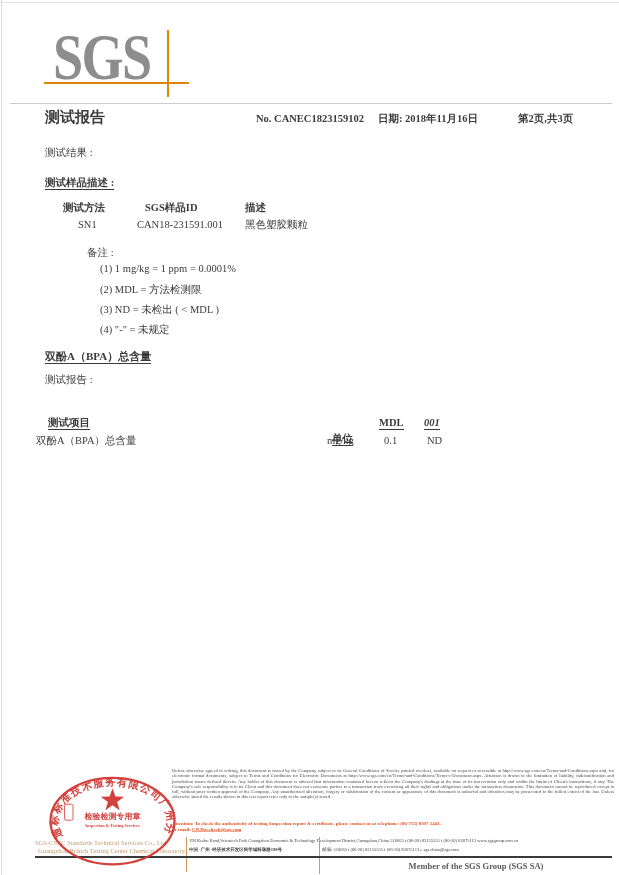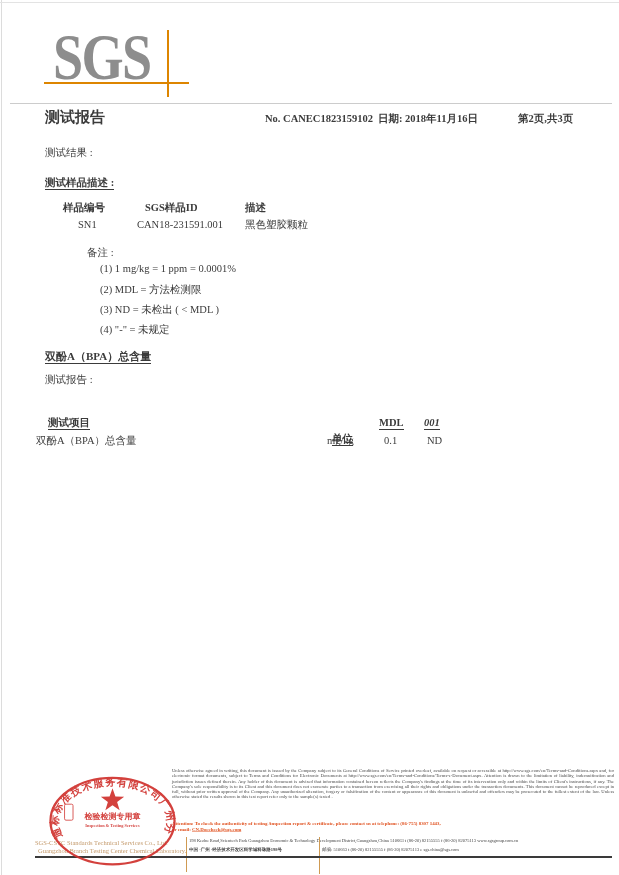--- a/index.html
+++ b/index.html
@@ -33,30 +33,30 @@
 
   <div class="rule" style="left:1px;top:0;width:1px;height:875px;background:#dcdcdc;"></div>
   <div class="rule" style="left:0;top:2px;width:619px;height:1px;background:#e3e3e3;"></div>
 
   <div class="abs logo" style="left:53px;top:24px;">SGS</div>
   <div class="orange" style="left:44px;top:82px;width:145px;height:2px;"></div>
   <div class="orange" style="left:167px;top:30px;width:2px;height:67px;"></div>
 
   <div class="rule" style="left:10px;top:103px;width:602px;height:1px;"></div>
   <div class="abs b" style="left:45px;top:108px;font-size:15px;">测试报告</div>
-  <div class="abs b t10" style="left:229px;top:112px;padding-left:36px;">No. CANEC1823159102</div>
+  <div class="abs b t10" style="left:220px;top:112px;padding-left:36px;">No. CANEC1823159102</div>
   <div class="abs b t10" style="left:378px;top:112px;">日期: 2018年11月16日</div>
   <div class="abs b t10" style="left:518px;top:112px;">第2页,共3页</div>
 
   <div class="abs t10" style="left:45px;top:146px;">测试结果 :</div>
 
   <div class="abs t10 b" style="left:45px;top:176px;"><span class="u">测试样品描述 :</span></div>
 
   <div>
-    <div class="abs t10 b" style="left:63px;top:201px;">样品编号</div>
+    <div class="abs t10 b" style="left:63px;top:201px;">测试方法</div>
     <div class="abs t10 b" style="left:145px;top:201px;">SGS样品ID</div>
     <div class="abs t10 b" style="left:245px;top:201px;">描述</div>
     <div class="abs t10" style="left:78px;top:218px;">SN1</div>
     <div class="abs t10" style="left:137px;top:218px;">CAN18-231591.001</div>
     <div class="abs t10" style="left:245px;top:218px;">黑色塑胶颗粒</div>
   </div>
 
   <div class="abs t10" style="left:57px;top:246px;margin-left:30px;">备注 :</div>
   <div class="note" style="top:263px;">(1) 1 mg/kg = 1 ppm = 0.0001%</div>
   <div class="note" style="top:283px;">(2) MDL = 方法检测限</div>
@@ -117,14 +117,15 @@
     <div class="half addr b">中国 ·广州 ·经济技术开发区科学城科珠路198号</div>
   </div>
   <div class="half-wrap" style="left:322px;top:847px;width:292px;">
     <div class="half addr">邮编: 510663    t (86-20) 82155555    f (86-20) 82075113    e  sgs.china@sgs.com</div>
   </div>
 
   <div class="tan-line" style="left:186px;top:837px;width:1px;height:35px;"></div>
   <div class="tan-line" style="left:319px;top:837px;width:1px;height:37px;"></div>
   <div class="rule" style="left:35px;top:856px;width:577px;height:2px;background:#3a3a3a;"></div>
 
+  <div class="abs member" style="left:340px;top:861px;width:272px;text-align:center;">Member of the SGS Group (SGS SA)</div>
 
 </div>
 
 </body></html>

